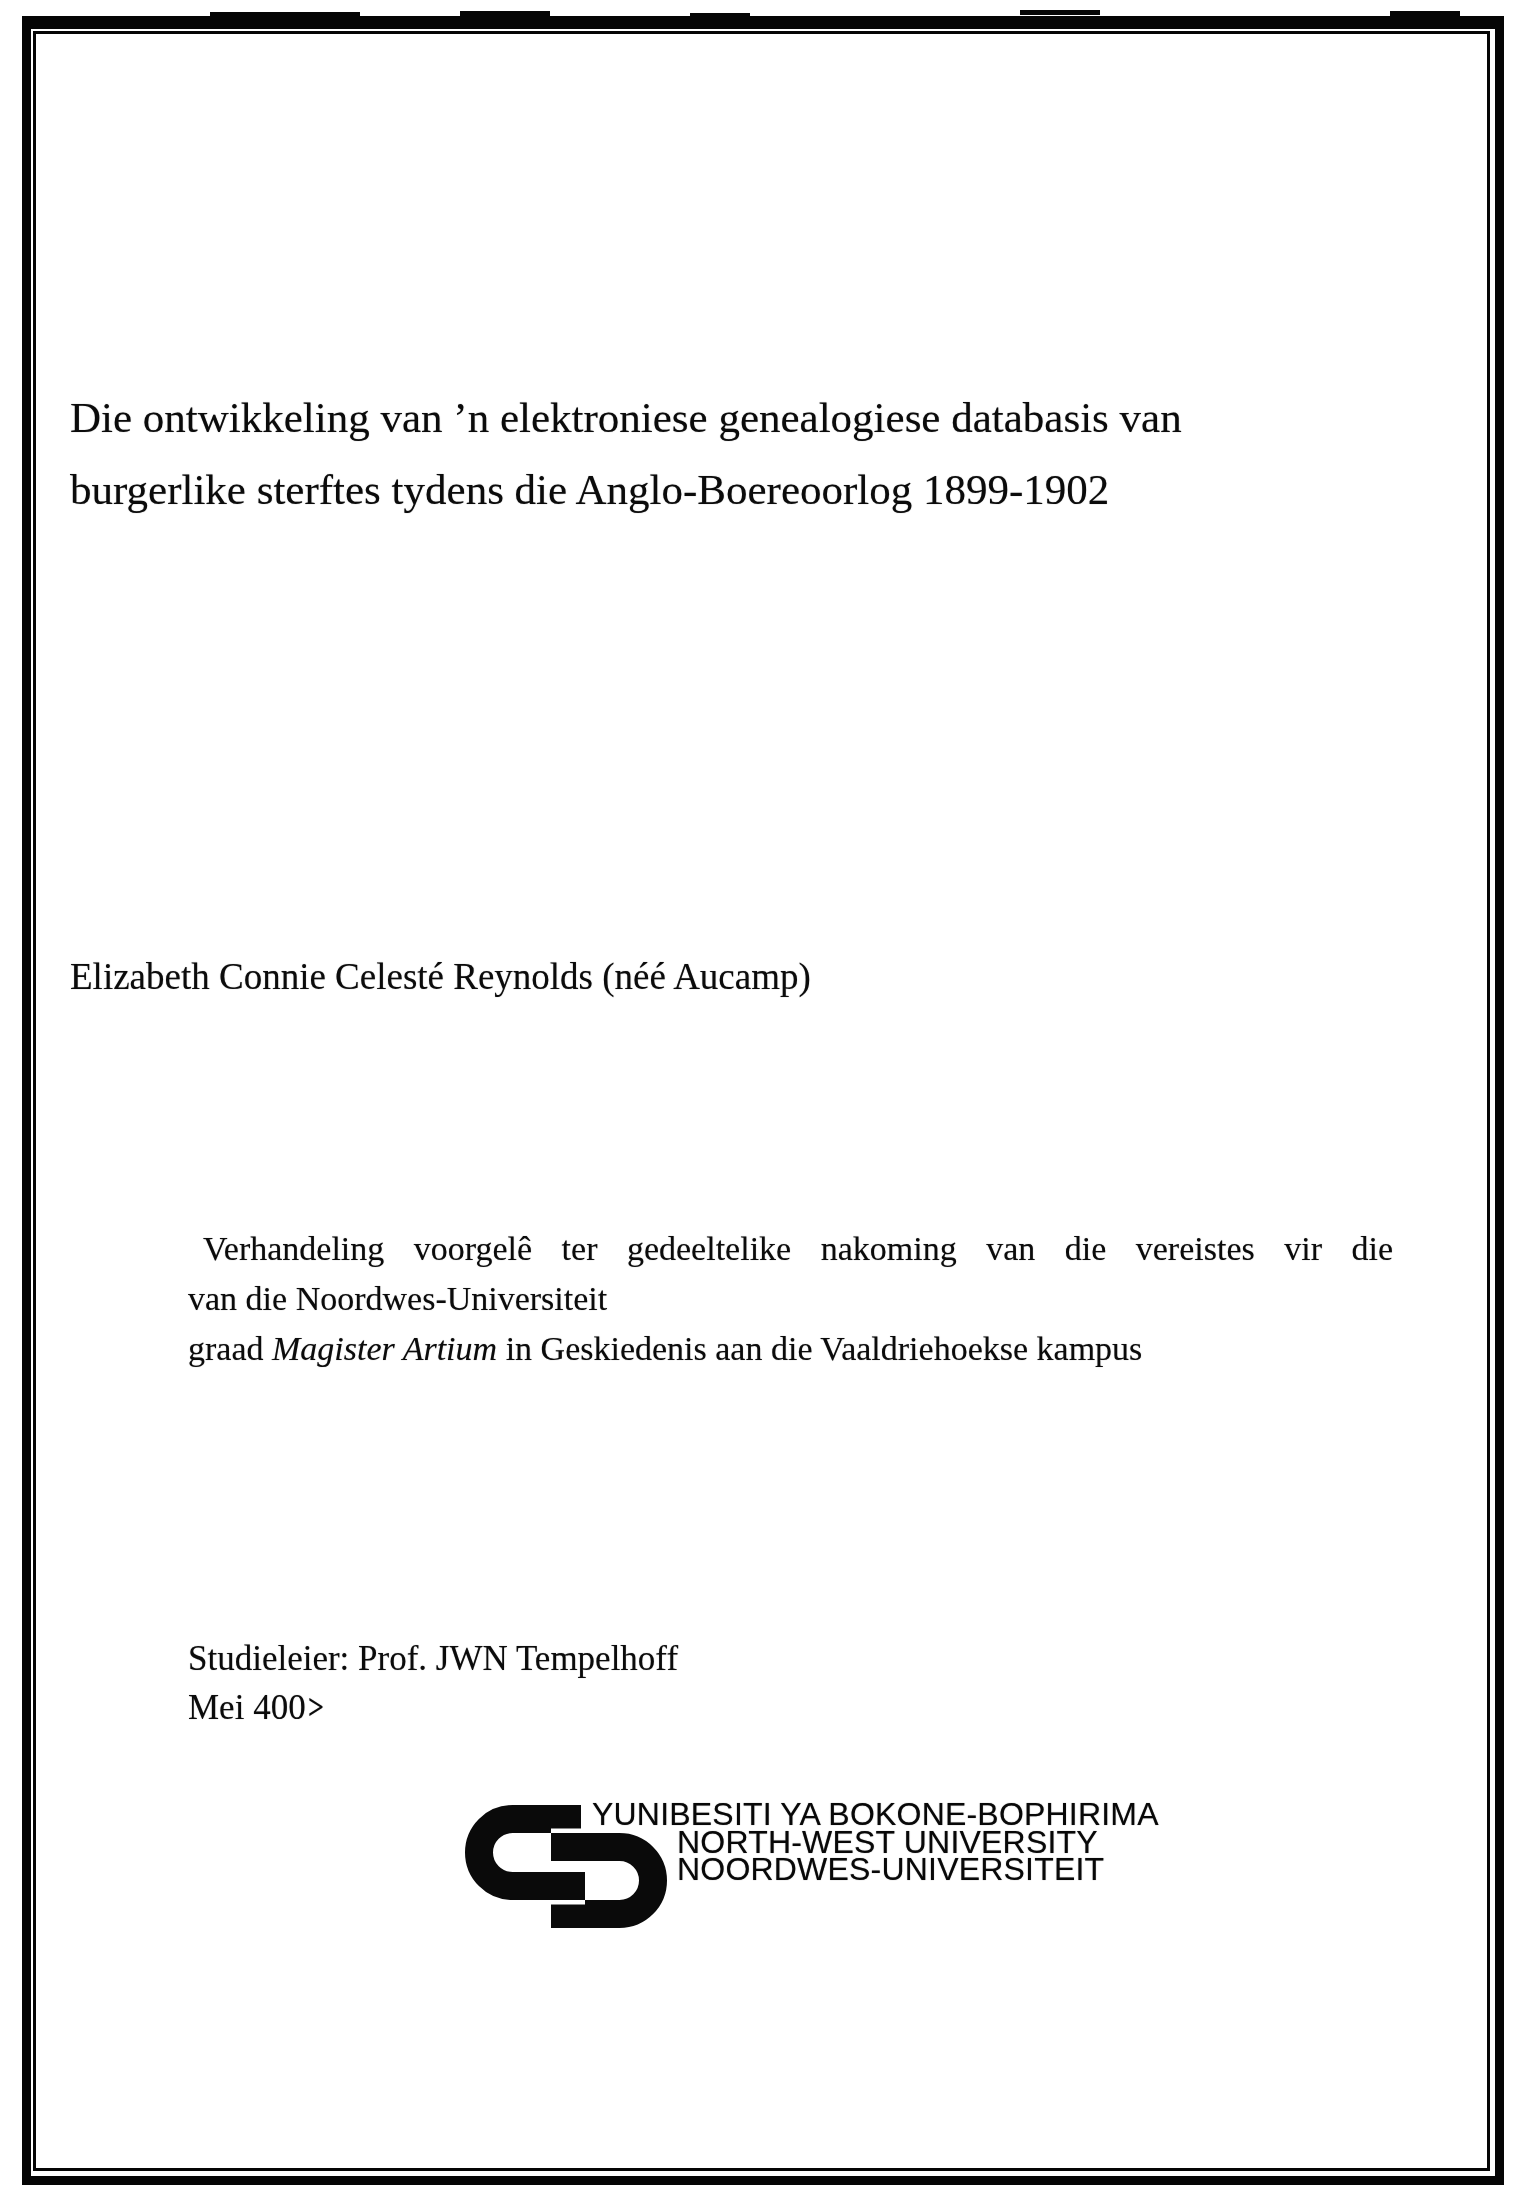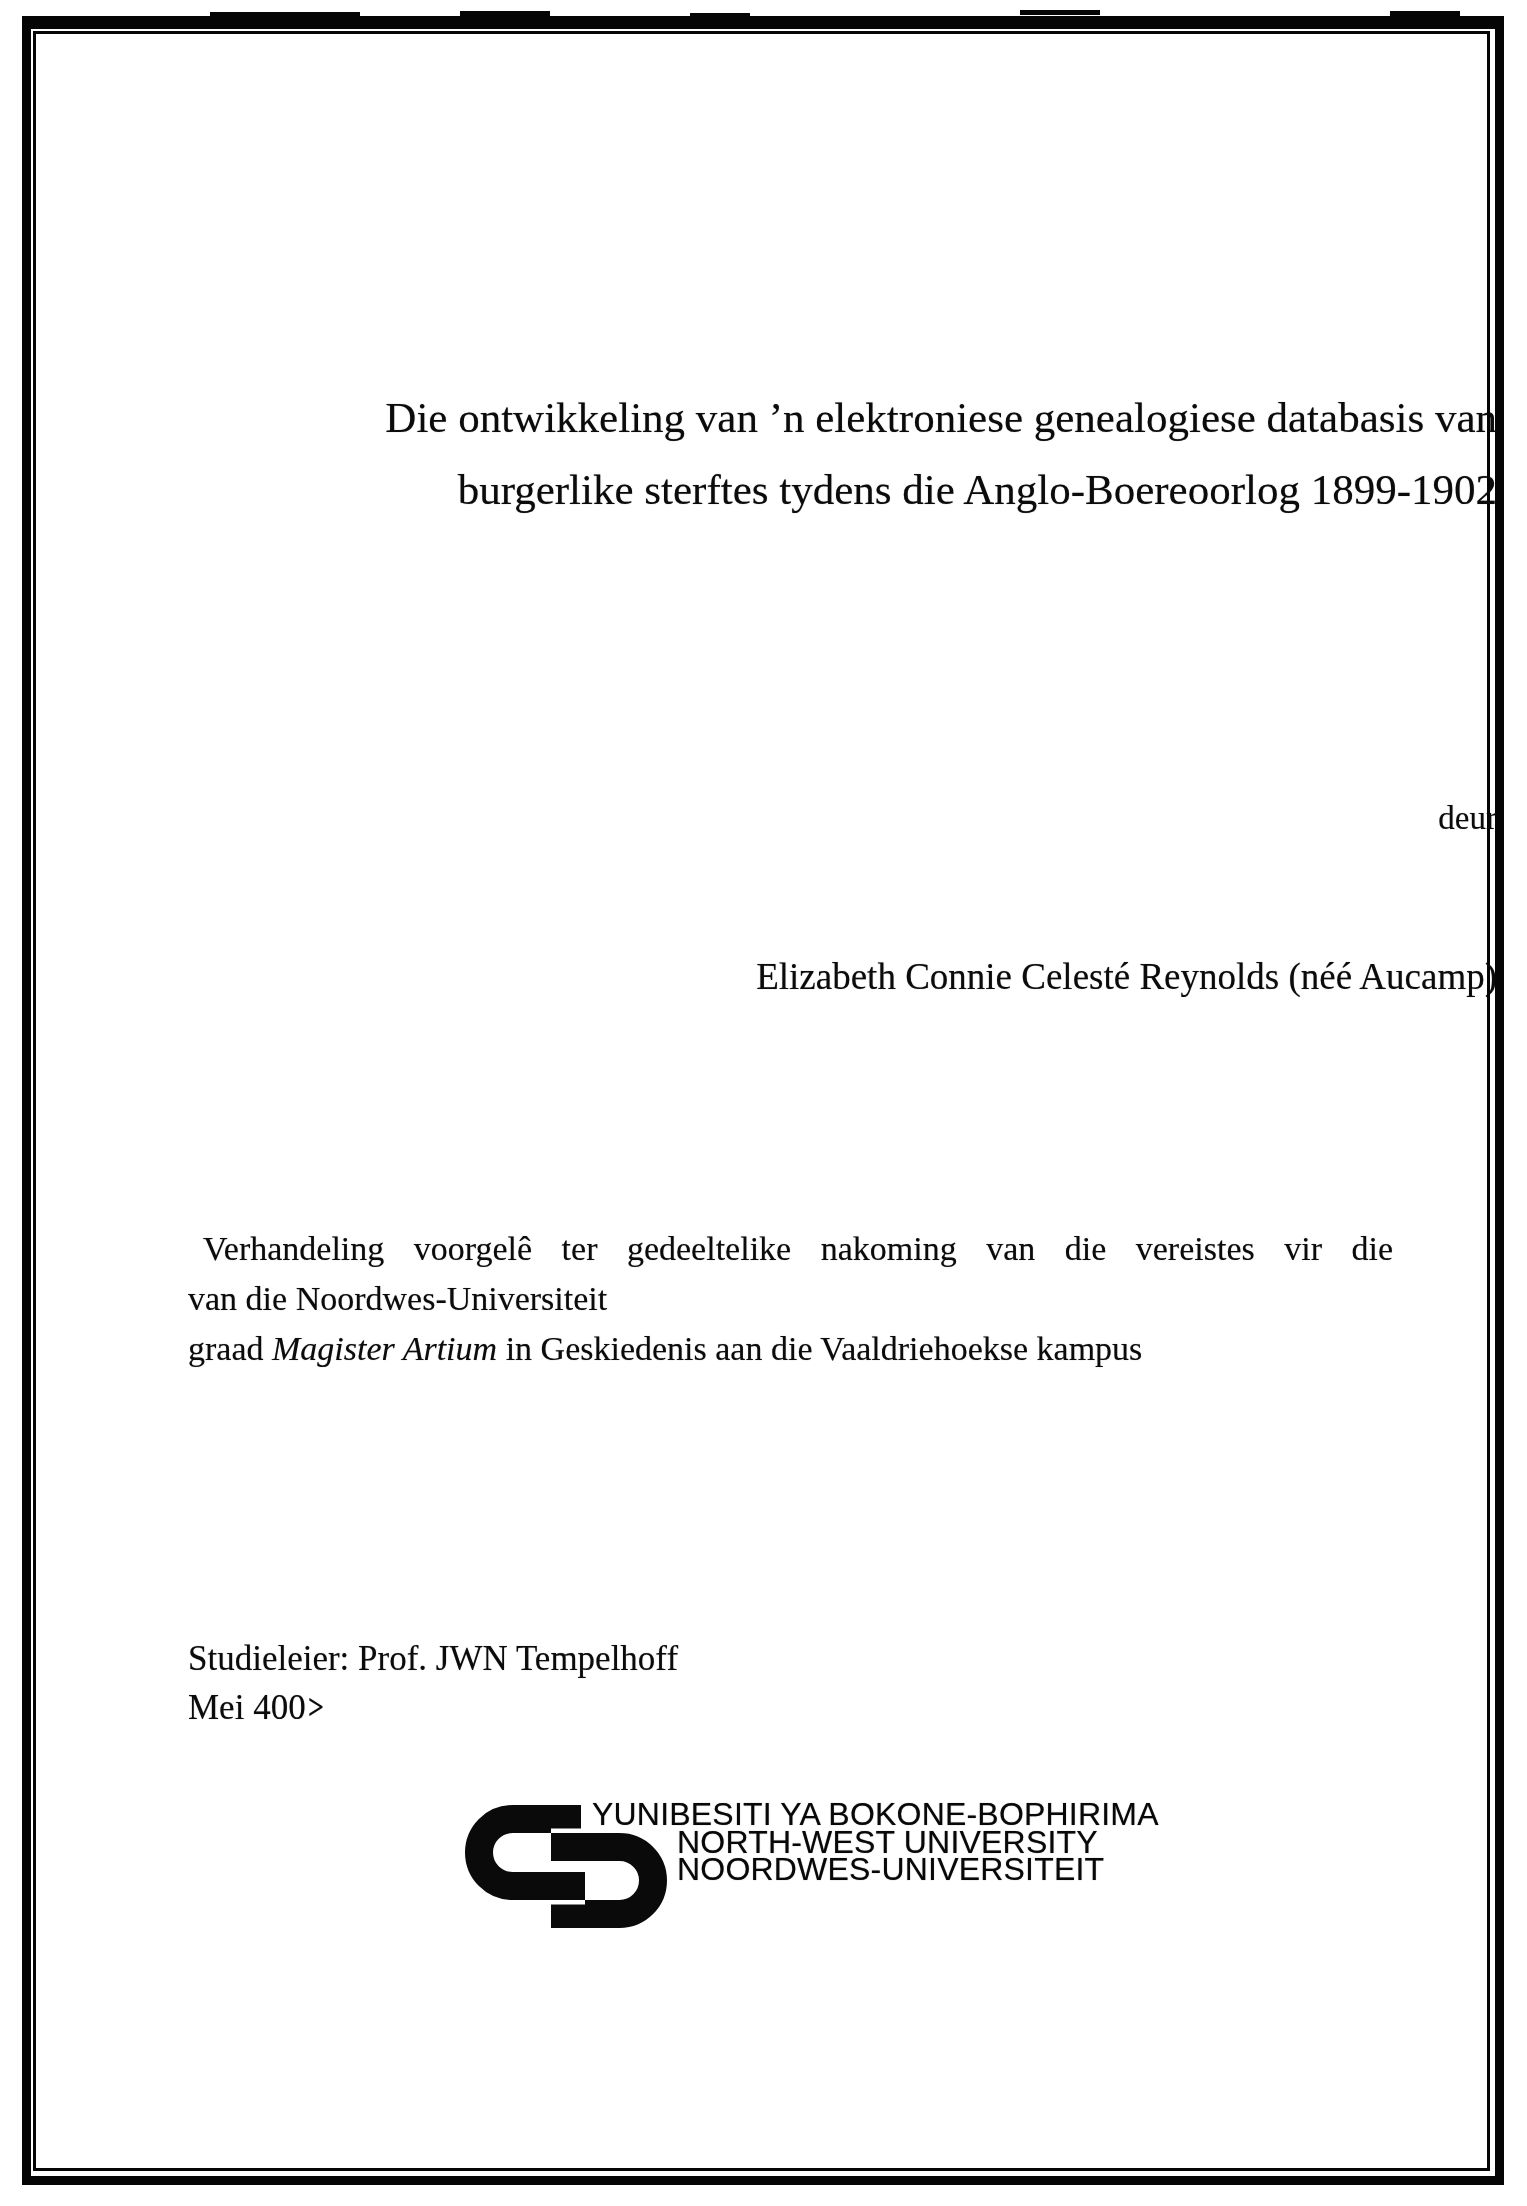--- a/index.html
+++ b/index.html
@@ -16,21 +16,21 @@
     position:absolute;left:22px;top:16px;right:23px;bottom:21px;
     border-style:solid;border-color:#050505;
     border-width:13px 9px 9px 9px;
   }
   .frame-inner{
     position:absolute;left:33px;top:31px;right:37px;bottom:35px;
     border:3px solid #050505;
   }
   .artifact{position:absolute;background:#050505;}
   
-  .center-col{position:absolute;left:70px;right:30px;text-align:right;}
+  .center-col{position:absolute;left:70px;right:30px;text-align:left;}
   .thesis-title{
     top:382px;font-size:43px;line-height:72px;
     text-shadow:0 0 1px rgba(0,0,0,.45);
   }
   .byline{top:800px;font-size:33px;text-shadow:0 0 1px rgba(0,0,0,.4);}
   .author{top:955px;font-size:37px;text-shadow:0 0 1px rgba(0,0,0,.45);}
   .statement{
     position:absolute;left:188px;width:1205px;top:1224px;
     font-size:34px;line-height:50px;
     text-shadow:0 0 1px rgba(0,0,0,.4);
@@ -66,21 +66,20 @@
   <div class="artifact" style="left:460px;top:11px;width:90px;height:5px;"></div>
   <div class="artifact" style="left:690px;top:13px;width:60px;height:5px;"></div>
   <div class="artifact" style="left:1020px;top:10px;width:80px;height:5px;"></div>
   <div class="artifact" style="left:1390px;top:11px;width:70px;height:5px;"></div>
 
   <div class="center-col thesis-title">
     <div>Die ontwikkeling van ’n elektroniese genealogiese databasis van</div>
     <div>burgerlike sterftes tydens die Anglo-Boereoorlog 1899-1902</div>
   </div>
 
-  <div class="center-col byline">deur</div>
 
   <div class="center-col author">Elizabeth Connie Celesté Reynolds (néé Aucamp)</div>
 
   <div class="statement">
     <div class="justify-line">Verhandeling voorgelê ter gedeeltelike nakoming van die vereistes vir die</div>
     <div>van die Noordwes-Universiteit</div>
     <div><span>graad </span><span class="italic">Magister Artium</span><span> in Geskiedenis aan die Vaaldriehoekse kampus</span></div>
   </div>
 
   <div class="supervisor-block">

